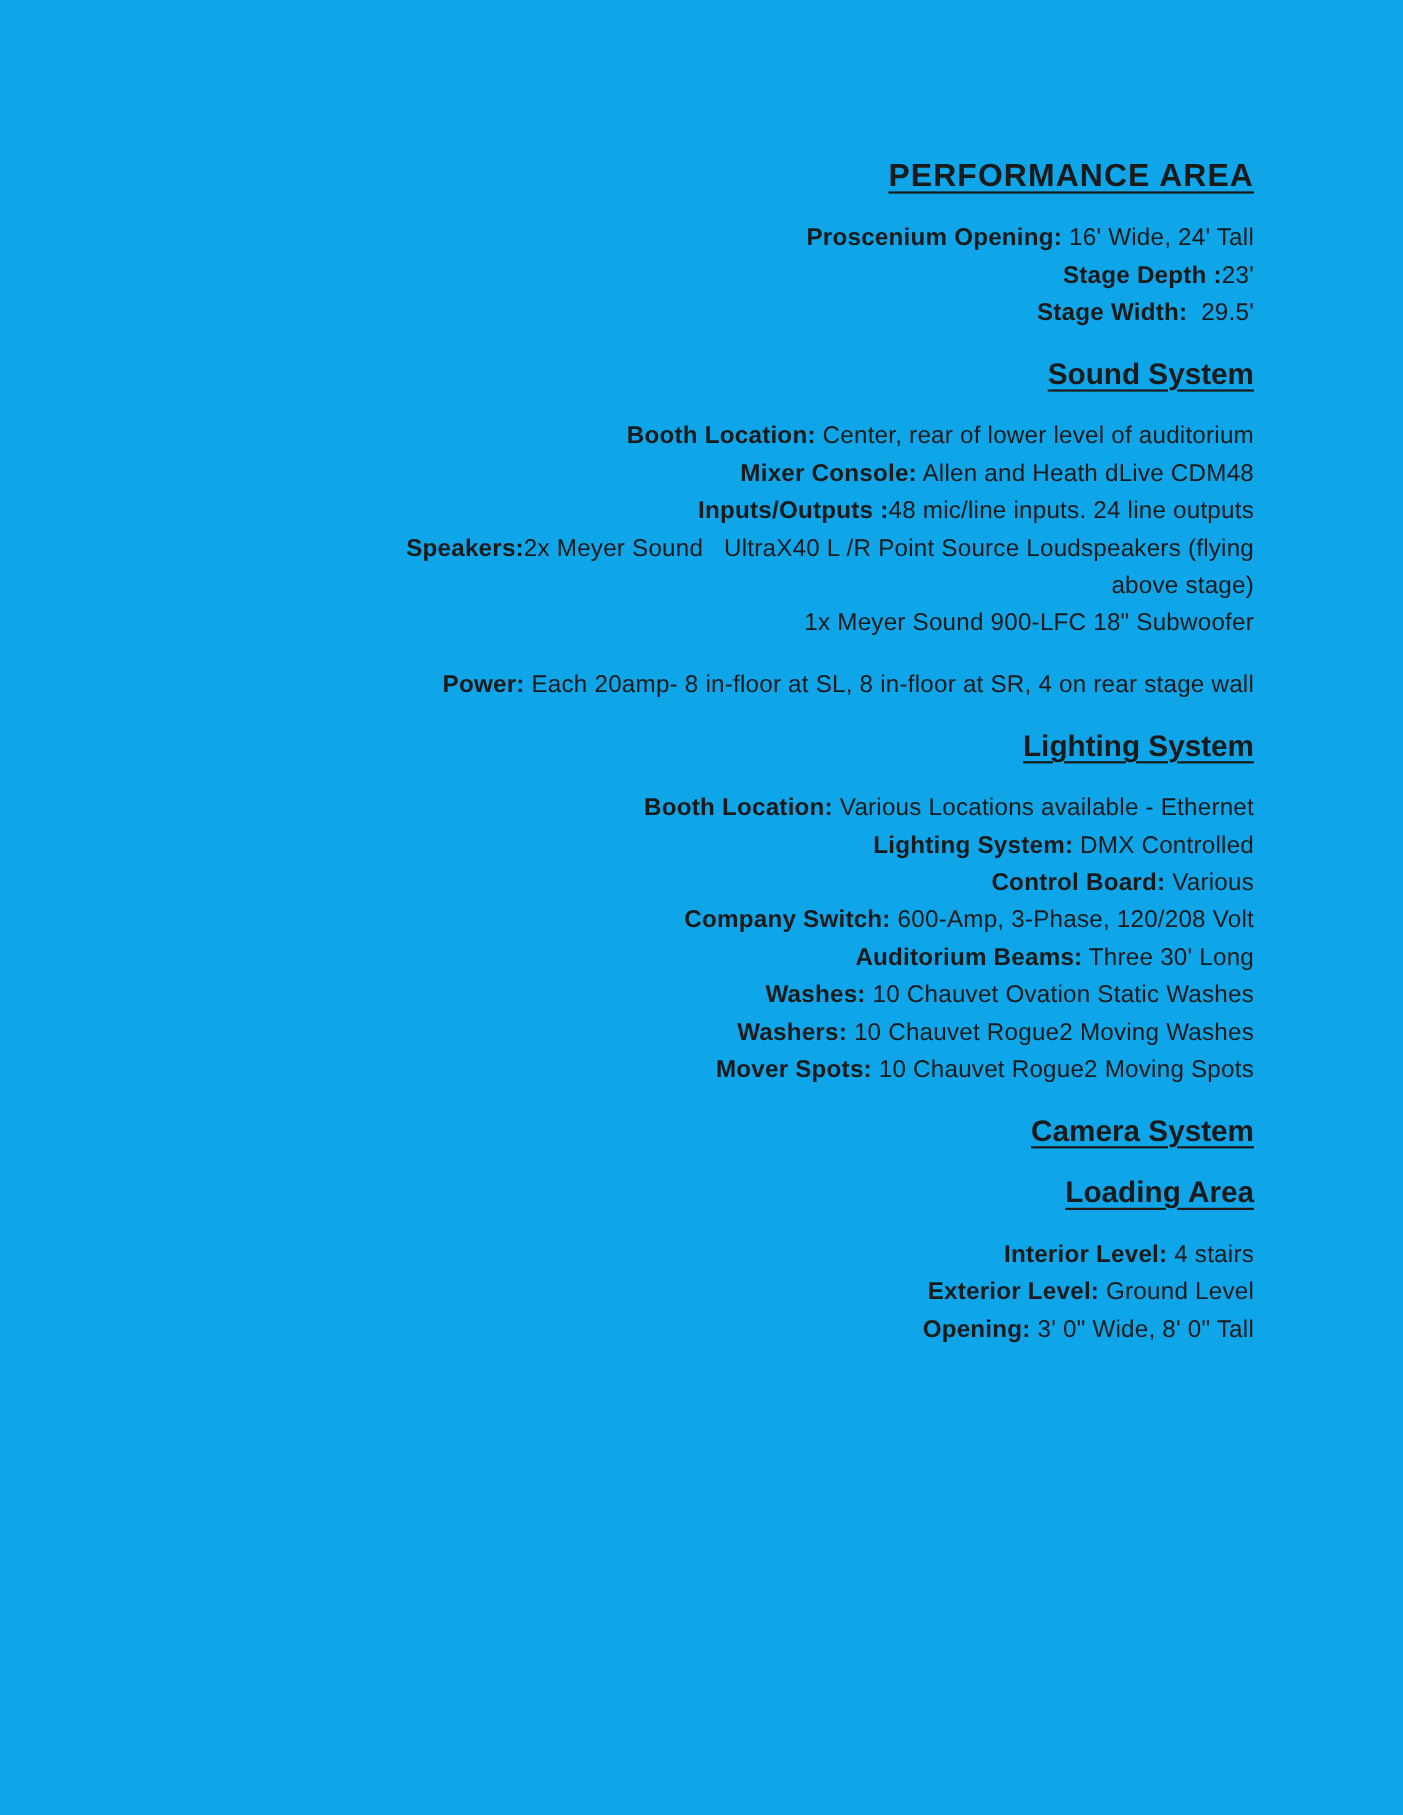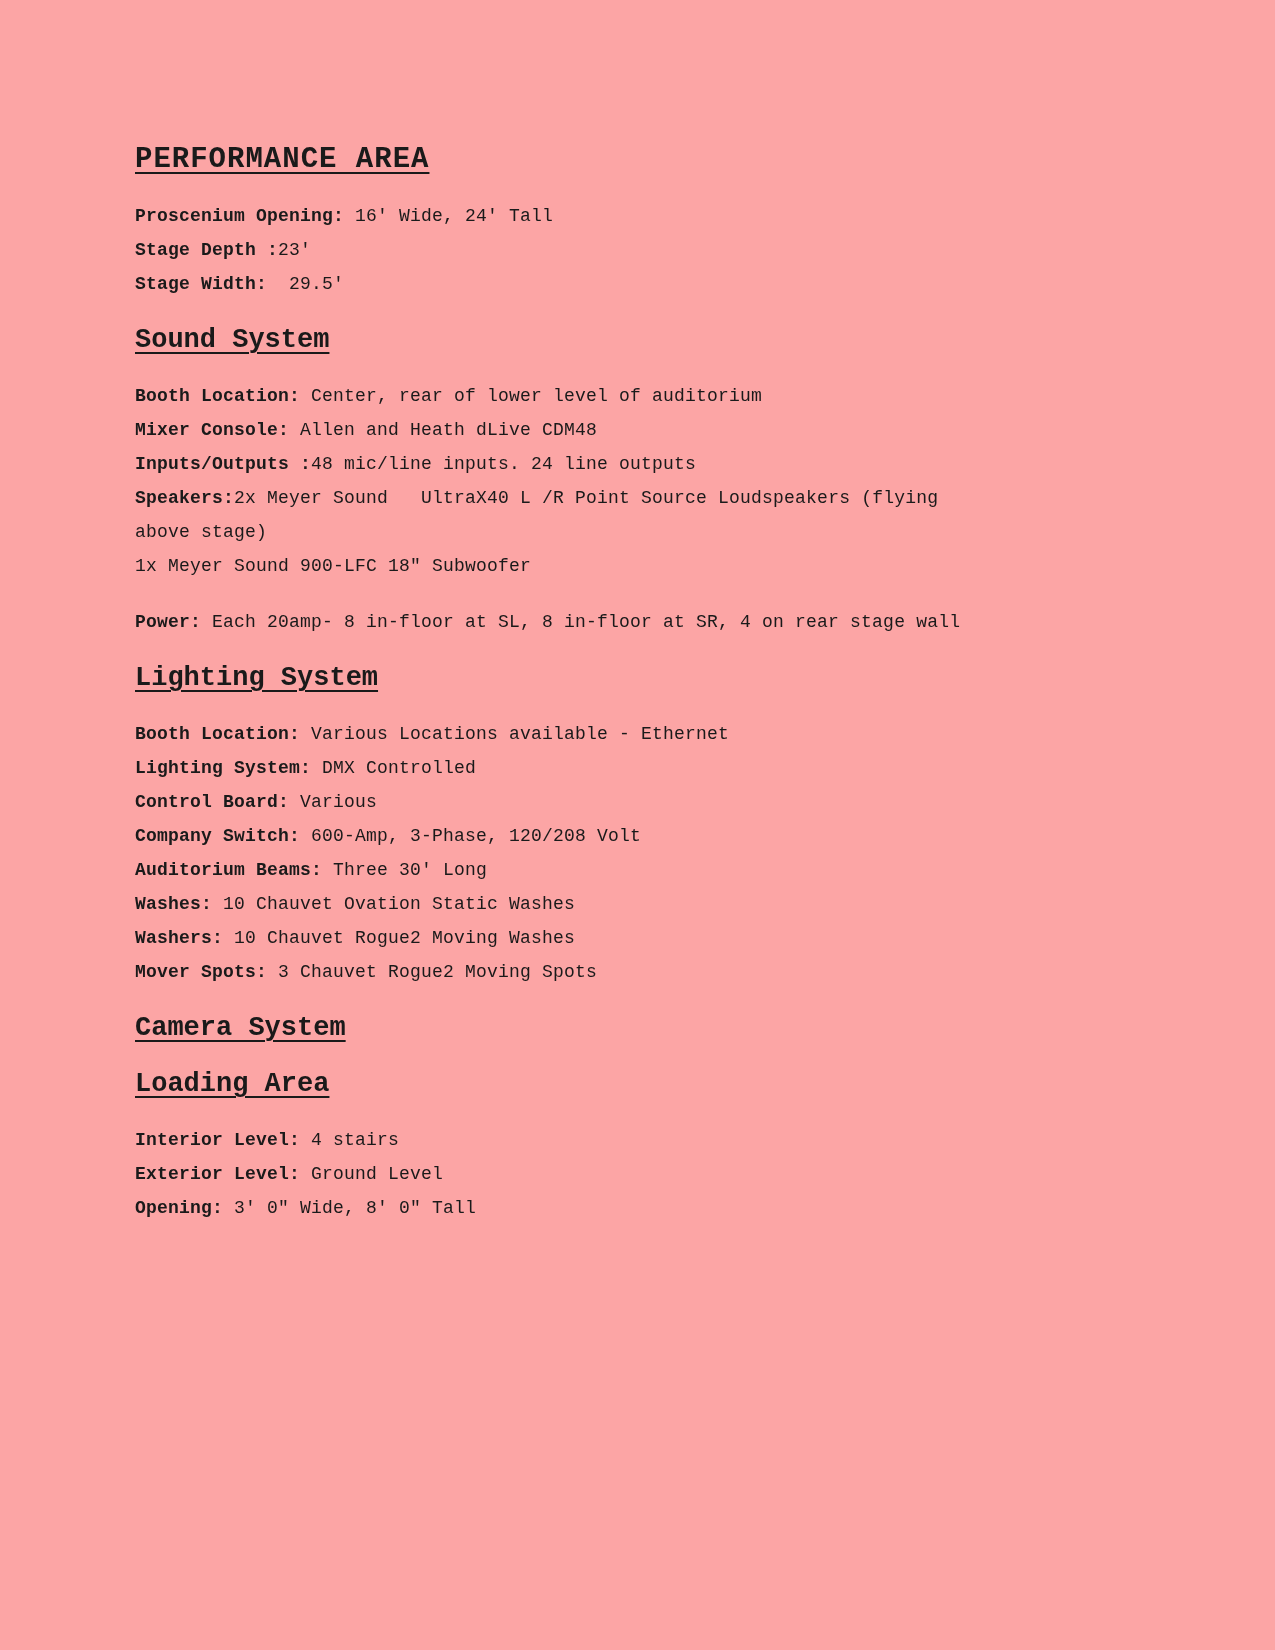--- a/index.html
+++ b/index.html
@@ -5,26 +5,26 @@
   html, body {
     margin: 0;
     padding: 0;
     background: #e8e8e8;
   }
   .page {
     position: relative;
     width: 1275px;
     height: 1650px;
     margin: 0 auto;
-    background: #fca5a5;
+    background: #0ea5e9;
     box-sizing: border-box;
     padding: 143px 135px 0 135px;
-    font-family: Liberation Mono, monospace;
+    font-family: Liberation Sans, sans-serif;
     color: #1a1a1a;
-    text-align: left;
+    text-align: right;
     overflow: hidden;
   }
   .doc-title {
     font-size: 29px;
     font-weight: bold;
     line-height: 34px;
     letter-spacing: 1px;
     margin: 0 0 22px 0;
   }
   .doc-title .underlined,
@@ -36,21 +36,21 @@
   .section-heading {
     font-size: 27px;
     font-weight: bold;
     line-height: 34px;
     margin: 22px 0;
   }
   .paragraph {
     margin: 22px 0;
   }
   .line {
-    font-size: 18px;
+    font-size: 22px;
     line-height: 34px;
     white-space: pre-wrap;
     letter-spacing: 0.2px;
   }
   .line .bold {
     font-weight: bold;
   }
 </style>
 </head>
 <body>
@@ -77,21 +77,21 @@
       </div>
       <div class="section-heading"><span class="underlined">Lighting System</span></div>
       <div class="paragraph">
         <div class="line"><span class="bold">Booth Location:</span><span> Various Locations available - Ethernet</span></div>
         <div class="line"><span class="bold">Lighting System:</span><span> DMX Controlled</span></div>
         <div class="line"><span class="bold">Control Board:</span><span> Various</span></div>
         <div class="line"><span class="bold">Company Switch:</span><span> 600-Amp, 3-Phase, 120/208 Volt</span></div>
         <div class="line"><span class="bold">Auditorium Beams:</span><span> Three 30' Long</span></div>
         <div class="line"><span class="bold">Washes:</span><span> 10 Chauvet Ovation Static Washes</span></div>
         <div class="line"><span class="bold">Washers:</span><span> 10 Chauvet Rogue2 Moving Washes</span></div>
-        <div class="line"><span class="bold">Mover Spots:</span><span> 3 Chauvet Rogue2 Moving Spots</span></div>
+        <div class="line"><span class="bold">Mover Spots:</span><span> 10 Chauvet Rogue2 Moving Spots</span></div>
       </div>
       <div class="section-heading"><span class="underlined">Camera System</span></div>
       <div class="section-heading"><span class="underlined">Loading Area</span></div>
       <div class="paragraph">
         <div class="line"><span class="bold">Interior Level:</span><span> 4 stairs</span></div>
         <div class="line"><span class="bold">Exterior Level:</span><span> Ground Level</span></div>
         <div class="line"><span class="bold">Opening:</span><span> 3' 0" Wide, 8' 0" Tall</span></div>
       </div>
     </div>
 </div>

